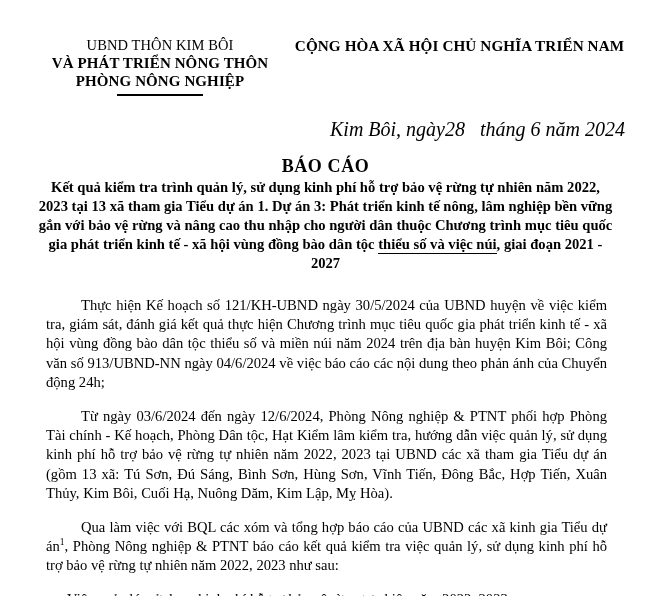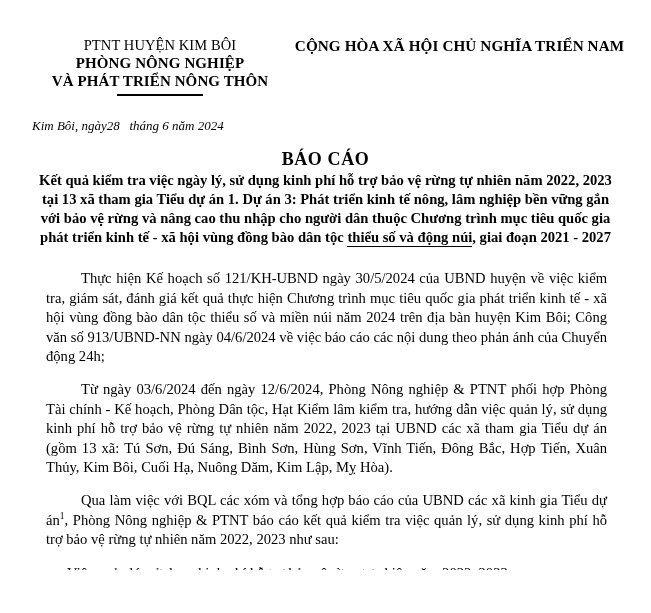--- a/index.html
+++ b/index.html
@@ -82,23 +82,23 @@
   }
   .num {
     width: 268px;
     flex: 0 0 auto;
     text-align: center;
     font-size: 14.5px;
     white-space: pre;
   }
   .date {
     flex: 1 1 auto;
-    text-align: left;
+    text-align: right;
     font-style: italic;
-    font-size: 13px;
+    font-size: 20px;
     white-space: pre;
     padding-left: 6px;
   }
 
   
   .title-block {
     margin-top: 16px;
     text-align: center;
   }
   .doc-type {
@@ -161,42 +161,42 @@
     overflow: hidden;
   }
 </style>
 </head>
 <body>
 
 <div class="page">
 
   <div class="letterhead">
     <div class="lh-left">
-      <div class="lh-line-1">PTNT HUYỆN KIM BÔI</div>
+      <div class="lh-line-1">UBND THÔN KIM BÔI</div>
+      <div class="lh-bold">VÀ PHÁT TRIỂN NÔNG THÔN</div>
       <div class="lh-bold">PHÒNG NÔNG NGHIỆP</div>
-      <div class="lh-bold">VÀ PHÁT TRIỂN NÔNG THÔN</div>
       <div class="rule-short"></div>
     </div>
     <div class="lh-right">
       <div class="lh-country">CỘNG HÒA XÃ HỘI CHỦ NGHĨA TRIỂN NAM</div>
     </div>
   </div>
 
   <div class="numdate">
     <div class="date">Kim Bôi, ngày28   tháng 6 năm 2024</div>
   </div>
 
   <div class="title-block">
     <div class="doc-type">BÁO CÁO</div>
     <div class="doc-title">
-      <span>Kết quả kiểm tra việc ngày lý, sử dụng kinh phí hỗ trợ bảo vệ rừng tự nhiên</span>
+      <span>Kết quả kiểm tra trình quản lý, sử dụng kinh phí hỗ trợ bảo vệ rừng tự nhiên</span>
       <span>năm 2022, 2023 tại 13 xã tham gia Tiểu dự án 1. Dự án 3: Phát triển kinh tế</span>
       <span>nông, lâm nghiệp bền vững gắn với bảo vệ rừng và nâng cao thu nhập cho</span>
       <span>người dân thuộc Chương trình mục tiêu quốc gia phát triển kinh tế - xã hội</span>
-      <span>vùng đồng bào dân tộc </span><span class="u-line">thiểu số và động núi</span><span>, giai đoạn 2021 - 2027</span>
+      <span>vùng đồng bào dân tộc </span><span class="u-line">thiểu số và việc núi</span><span>, giai đoạn 2021 - 2027</span>
     </div>
   </div>
 
   <div class="body">
     <p class="para">Thực hiện Kế hoạch số 121/KH-UBND ngày 30/5/2024 của UBND huyện về việc kiểm tra, giám sát, đánh giá kết quả thực hiện Chương trình mục tiêu quốc gia phát triển kinh tế - xã hội vùng đồng bào dân tộc thiểu số và miền núi năm 2024 trên địa bàn huyện Kim Bôi; Công văn số 913/UBND-NN ngày 04/6/2024 về việc báo cáo các nội dung theo phản ánh của Chuyển động 24h;</p>
     <p class="para">Từ ngày 03/6/2024 đến ngày 12/6/2024, Phòng Nông nghiệp &amp; PTNT phối hợp Phòng Tài chính - Kế hoạch, Phòng Dân tộc, Hạt Kiểm lâm kiểm tra, hướng dẫn việc quản lý, sử dụng kinh phí hỗ trợ bảo vệ rừng tự nhiên năm 2022, 2023 tại UBND các xã tham gia Tiểu dự án (gồm 13 xã: Tú Sơn, Đú Sáng, Bình Sơn, Hùng Sơn, Vĩnh Tiến, Đông Bắc, Hợp Tiến, Xuân Thủy, Kim Bôi, Cuối Hạ, Nuông Dăm, Kim Lập, Mỵ Hòa).</p>
     <p class="para"><span>Qua làm việc với BQL các xóm và tổng hợp báo cáo của UBND các xã kinh gia Tiểu dự án</span><sup class="fn">1</sup><span>, Phòng Nông nghiệp &amp; PTNT báo cáo kết quả kiểm tra việc quản lý, sử dụng kinh phí hỗ trợ bảo vệ rừng tự nhiên năm 2022, 2023 như sau:</span></p>
     <p class="clipped">Việc quản lý, sử dụng kinh phí hỗ trợ bảo vệ rừng tự nhiên năm 2022, 2023</p>
   </div>
 

